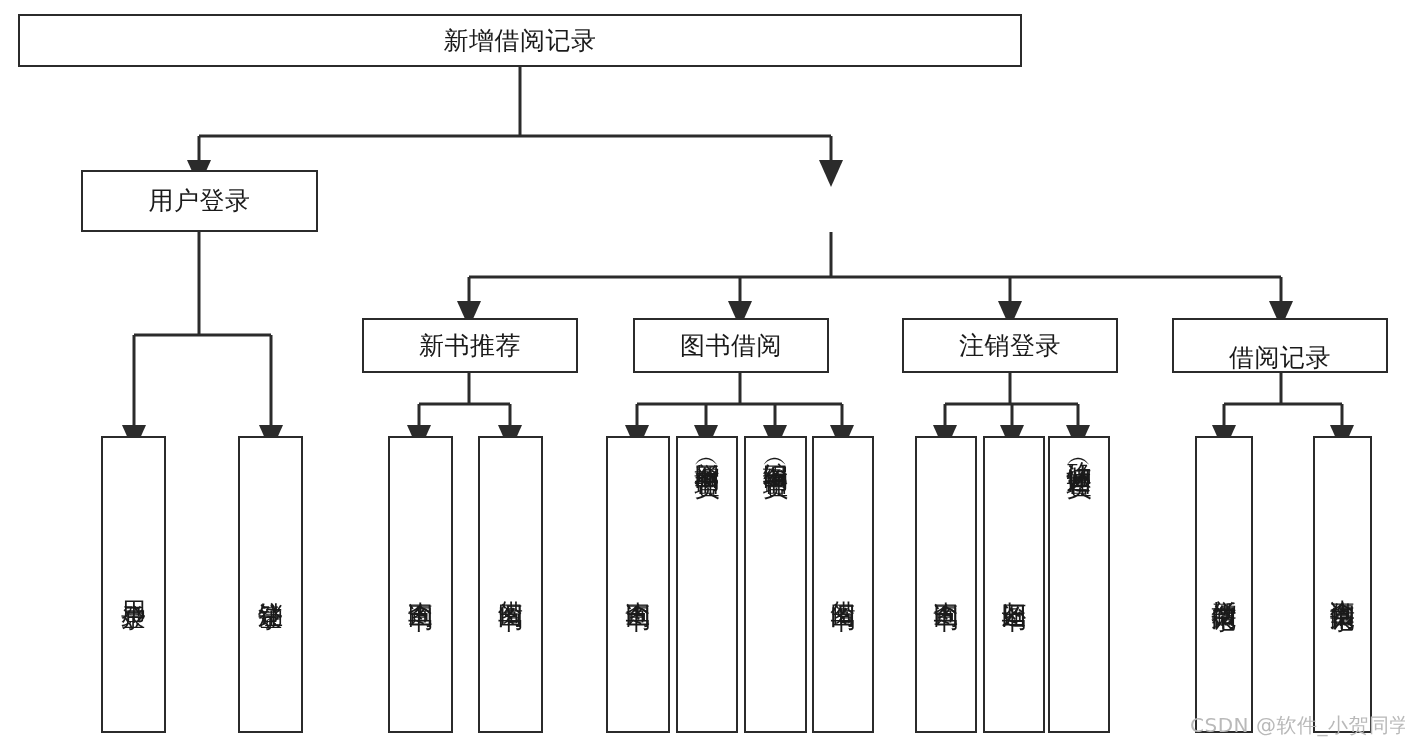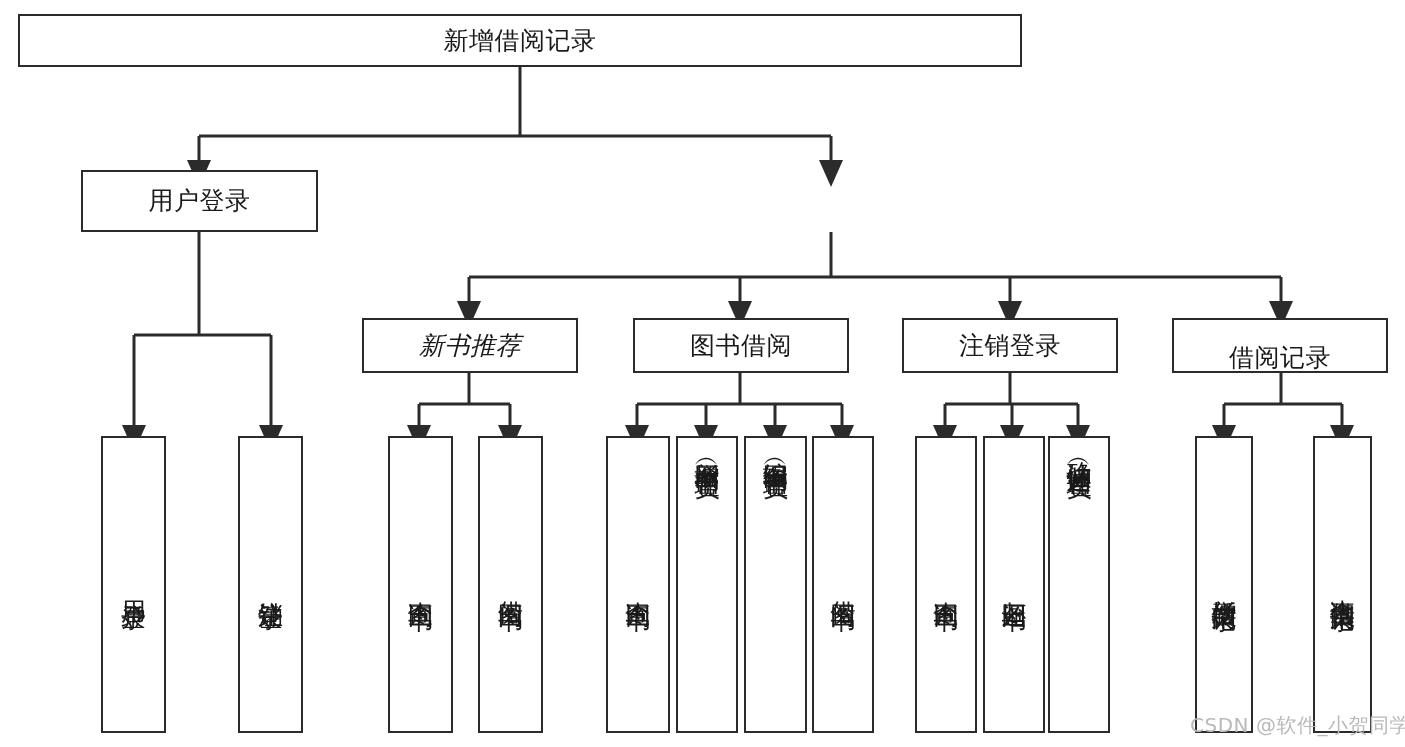--- a/index.html
+++ b/index.html
@@ -126,24 +126,24 @@
   </svg>
 
   <div class="node horiz" id="root-node" style="left:18px; top:14px; width:1004px; height:53px;">
     <span class="label">新增借阅记录</span>
   </div>
 
   <div class="node horiz" style="left:81px; top:170px; width:237px; height:62px;">
     <span class="label">用户登录</span>
   </div>
 
-  <div class="node horiz" style="left:362px; top:318px; width:216px; height:55px;font-style:italic;">
+  <div class="node horiz" style="left:362px; top:318px; width:216px; height:55px;">
     <span class="label">新书推荐</span>
   </div>
-  <div class="node horiz" style="left:633px; top:318px; width:216px; height:55px;">
+  <div class="node horiz" style="left:633px; top:318px; width:196px; height:55px;">
     <span class="label">图书借阅</span>
   </div>
   <div class="node horiz" style="left:902px; top:318px; width:216px; height:55px;">
     <span class="label">注销登录</span>
   </div>
   <div class="node horiz" style="left:1172px; top:318px; width:216px; height:55px;align-items:flex-end;">
     <span class="label">借阅记录</span>
   </div>
 
   <div class="node vert pad-mid" style="left:101px; top:436px; width:65px; height:297px;">

